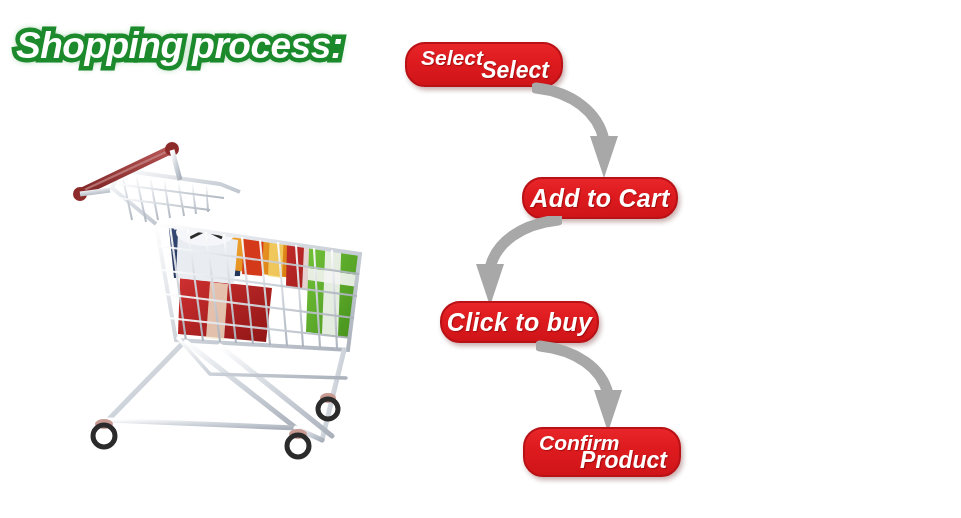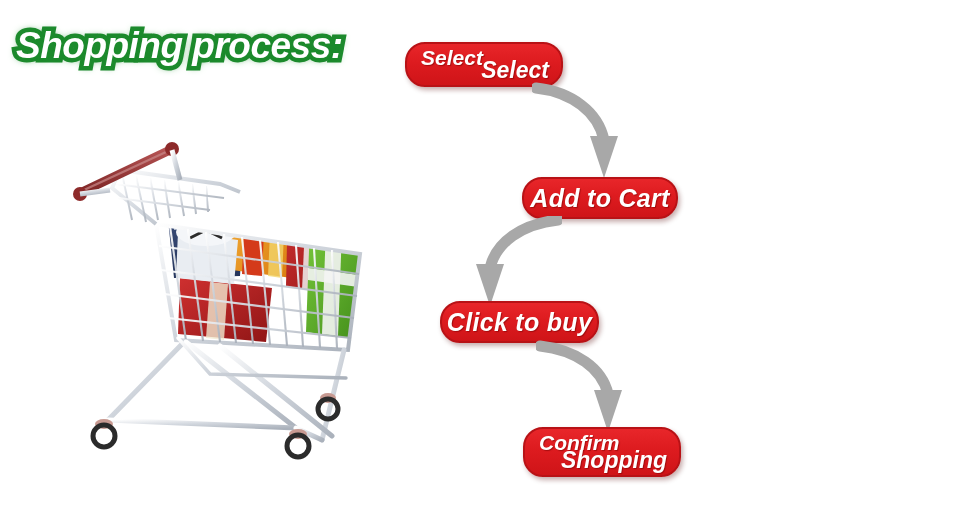--- a/index.html
+++ b/index.html
@@ -290,16 +290,16 @@
 
   <div class="arrow" id="arrow-3">
     <svg viewBox="0 0 110 94" width="110" height="94">
       <path d="M4,6 C40,10 66,28 72,54" fill="none" stroke="#a8a8a8" stroke-width="11" stroke-linecap="round"></path>
       <path d="M72,92 L58,50 L86,50 Z" fill="#a8a8a8"></path>
     </svg>
   </div>
 
   <div class="flow-box stagger" id="box-confirm">
     <span class="line first">Confirm</span>
-    <span class="line second">Shopping</span>
+    <span class="line second">Product</span>
   </div>
 
 </div>
 
 </body></html>

